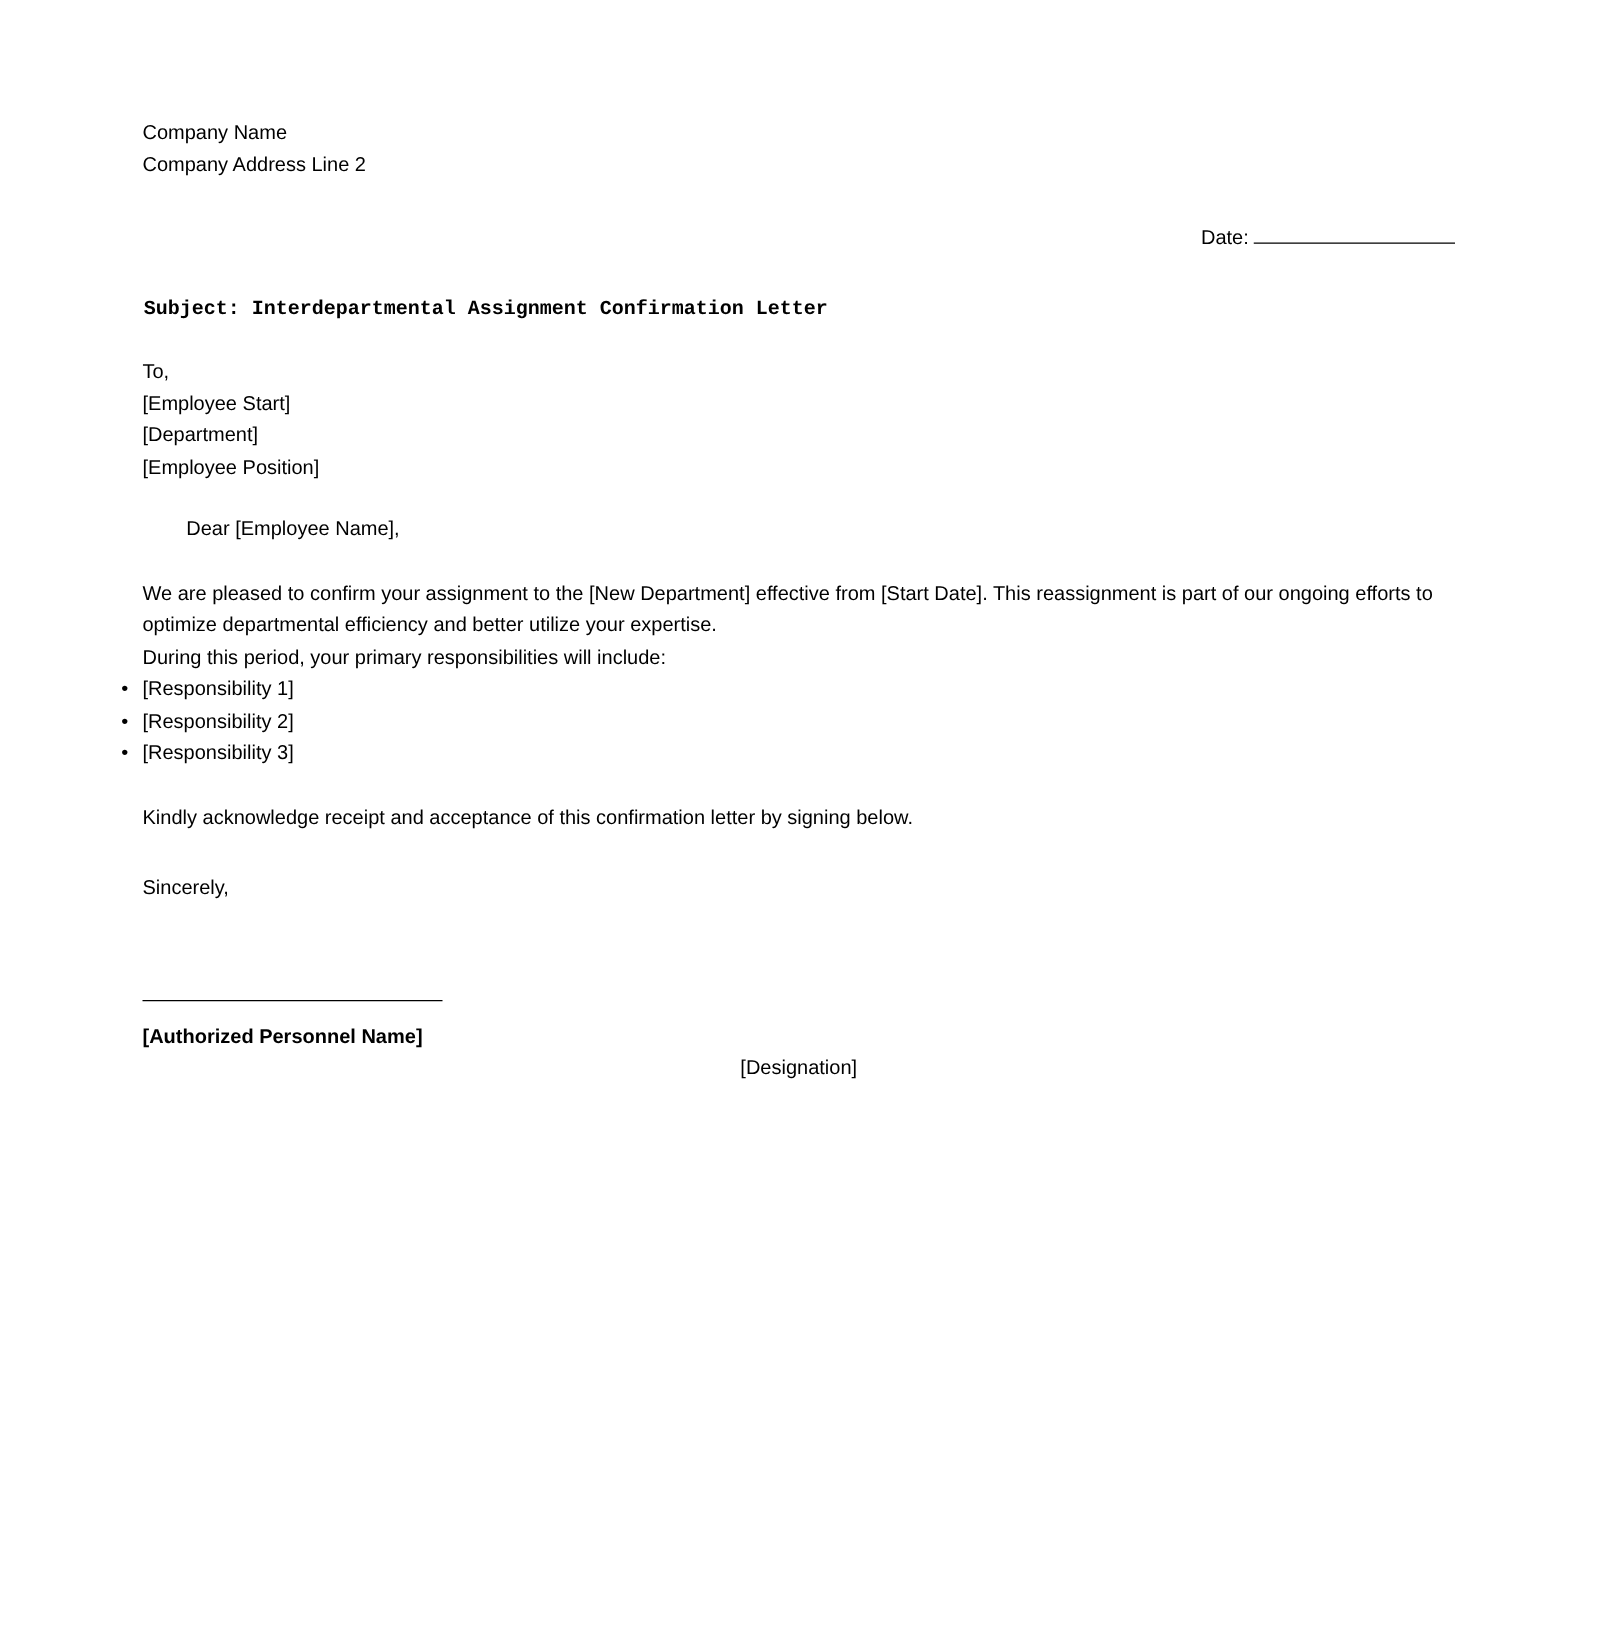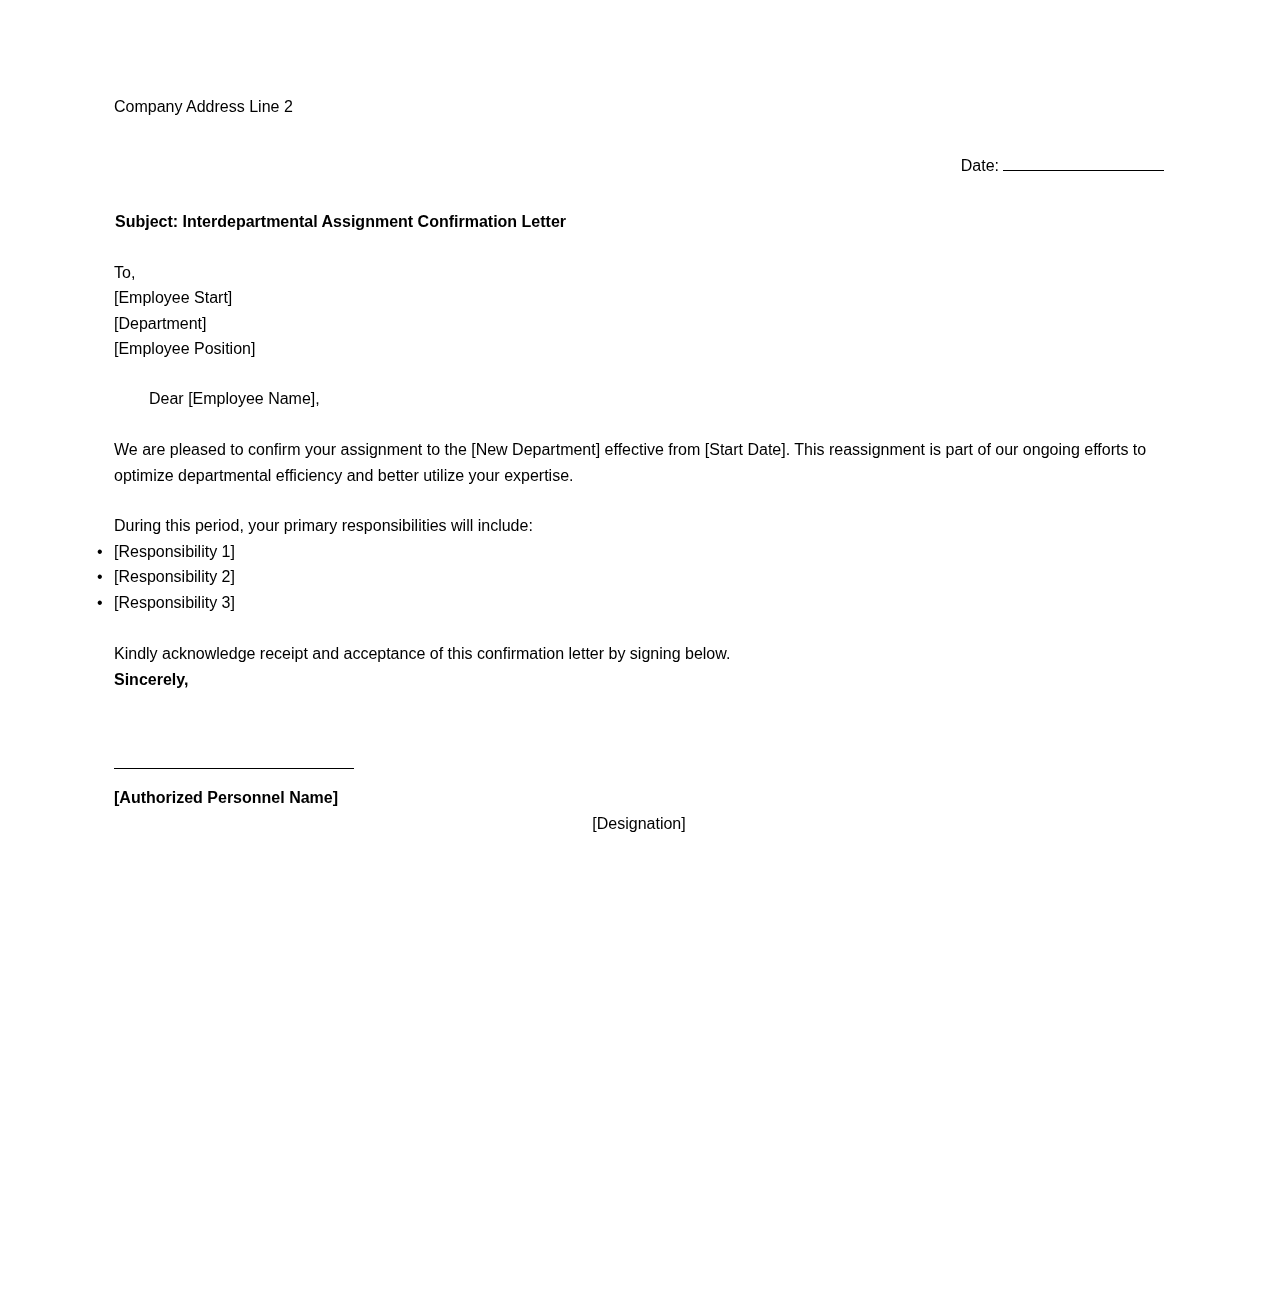--- a/index.html
+++ b/index.html
@@ -41,66 +41,68 @@
       border-bottom: 1px solid #000;
       height: 14px;
       vertical-align: baseline;
       margin-left: 4px;
     }
     .subject {
       margin-top: 31px;
       font-weight: bold;
       line-height: 25.5px;
       padding-left: 1px;
+      font-family: Liberation Mono, monospace;
     }
     .to-block { margin-top: 25px; }
     .salutation { margin-top: 24px; line-height: 25.5px; margin-left: 35px; }
     .para {
       margin-top: 26px;
       line-height: 25.5px;
       white-space: normal;
     }
-    .resp-intro { margin-top: 25px; line-height: 25.5px; }
+    .resp-intro { line-height: 25.5px; }
     ul.resp {
       margin: 0;
       padding: 0;
       list-style: none;
     }
     ul.resp li {
       position: relative;
       line-height: 25.5px;
     }
     ul.resp li .bullet {
       position: absolute;
       left: -17px;
       top: 0;
       font-size: 16px;
     }
     .manager-line { line-height: 25.5px; }
     .ack { margin-top: 26px; line-height: 25.5px; }
-    .closing { line-height: 25.5px; font-weight: bold; }
+    .closing { margin-top: 31px; line-height: 25.5px; }
     .sig-line {
       margin-top: 76px;
       width: 240px;
       height: 0;
       border-top: 1px solid #000;
     }
     .sig-name {
       margin-top: 16px;
       font-weight: bold;
       line-height: 25.5px;
     }
     .sig-designation { line-height: 25.5px; text-align: center; }
   </style>
 </head>
 <body>
 
 <div class="page">
 
   <div class="block company">
+    <span class="line">Company Name</span>
     <span class="line">Company Address Line 2</span>
   </div>
 
   <div class="date-row">
     <span>Date:</span><span class="date-blank"></span>
   </div>
 
   <div class="subject">Subject: Interdepartmental Assignment Confirmation Letter</div>
 
   <div class="block to-block">

